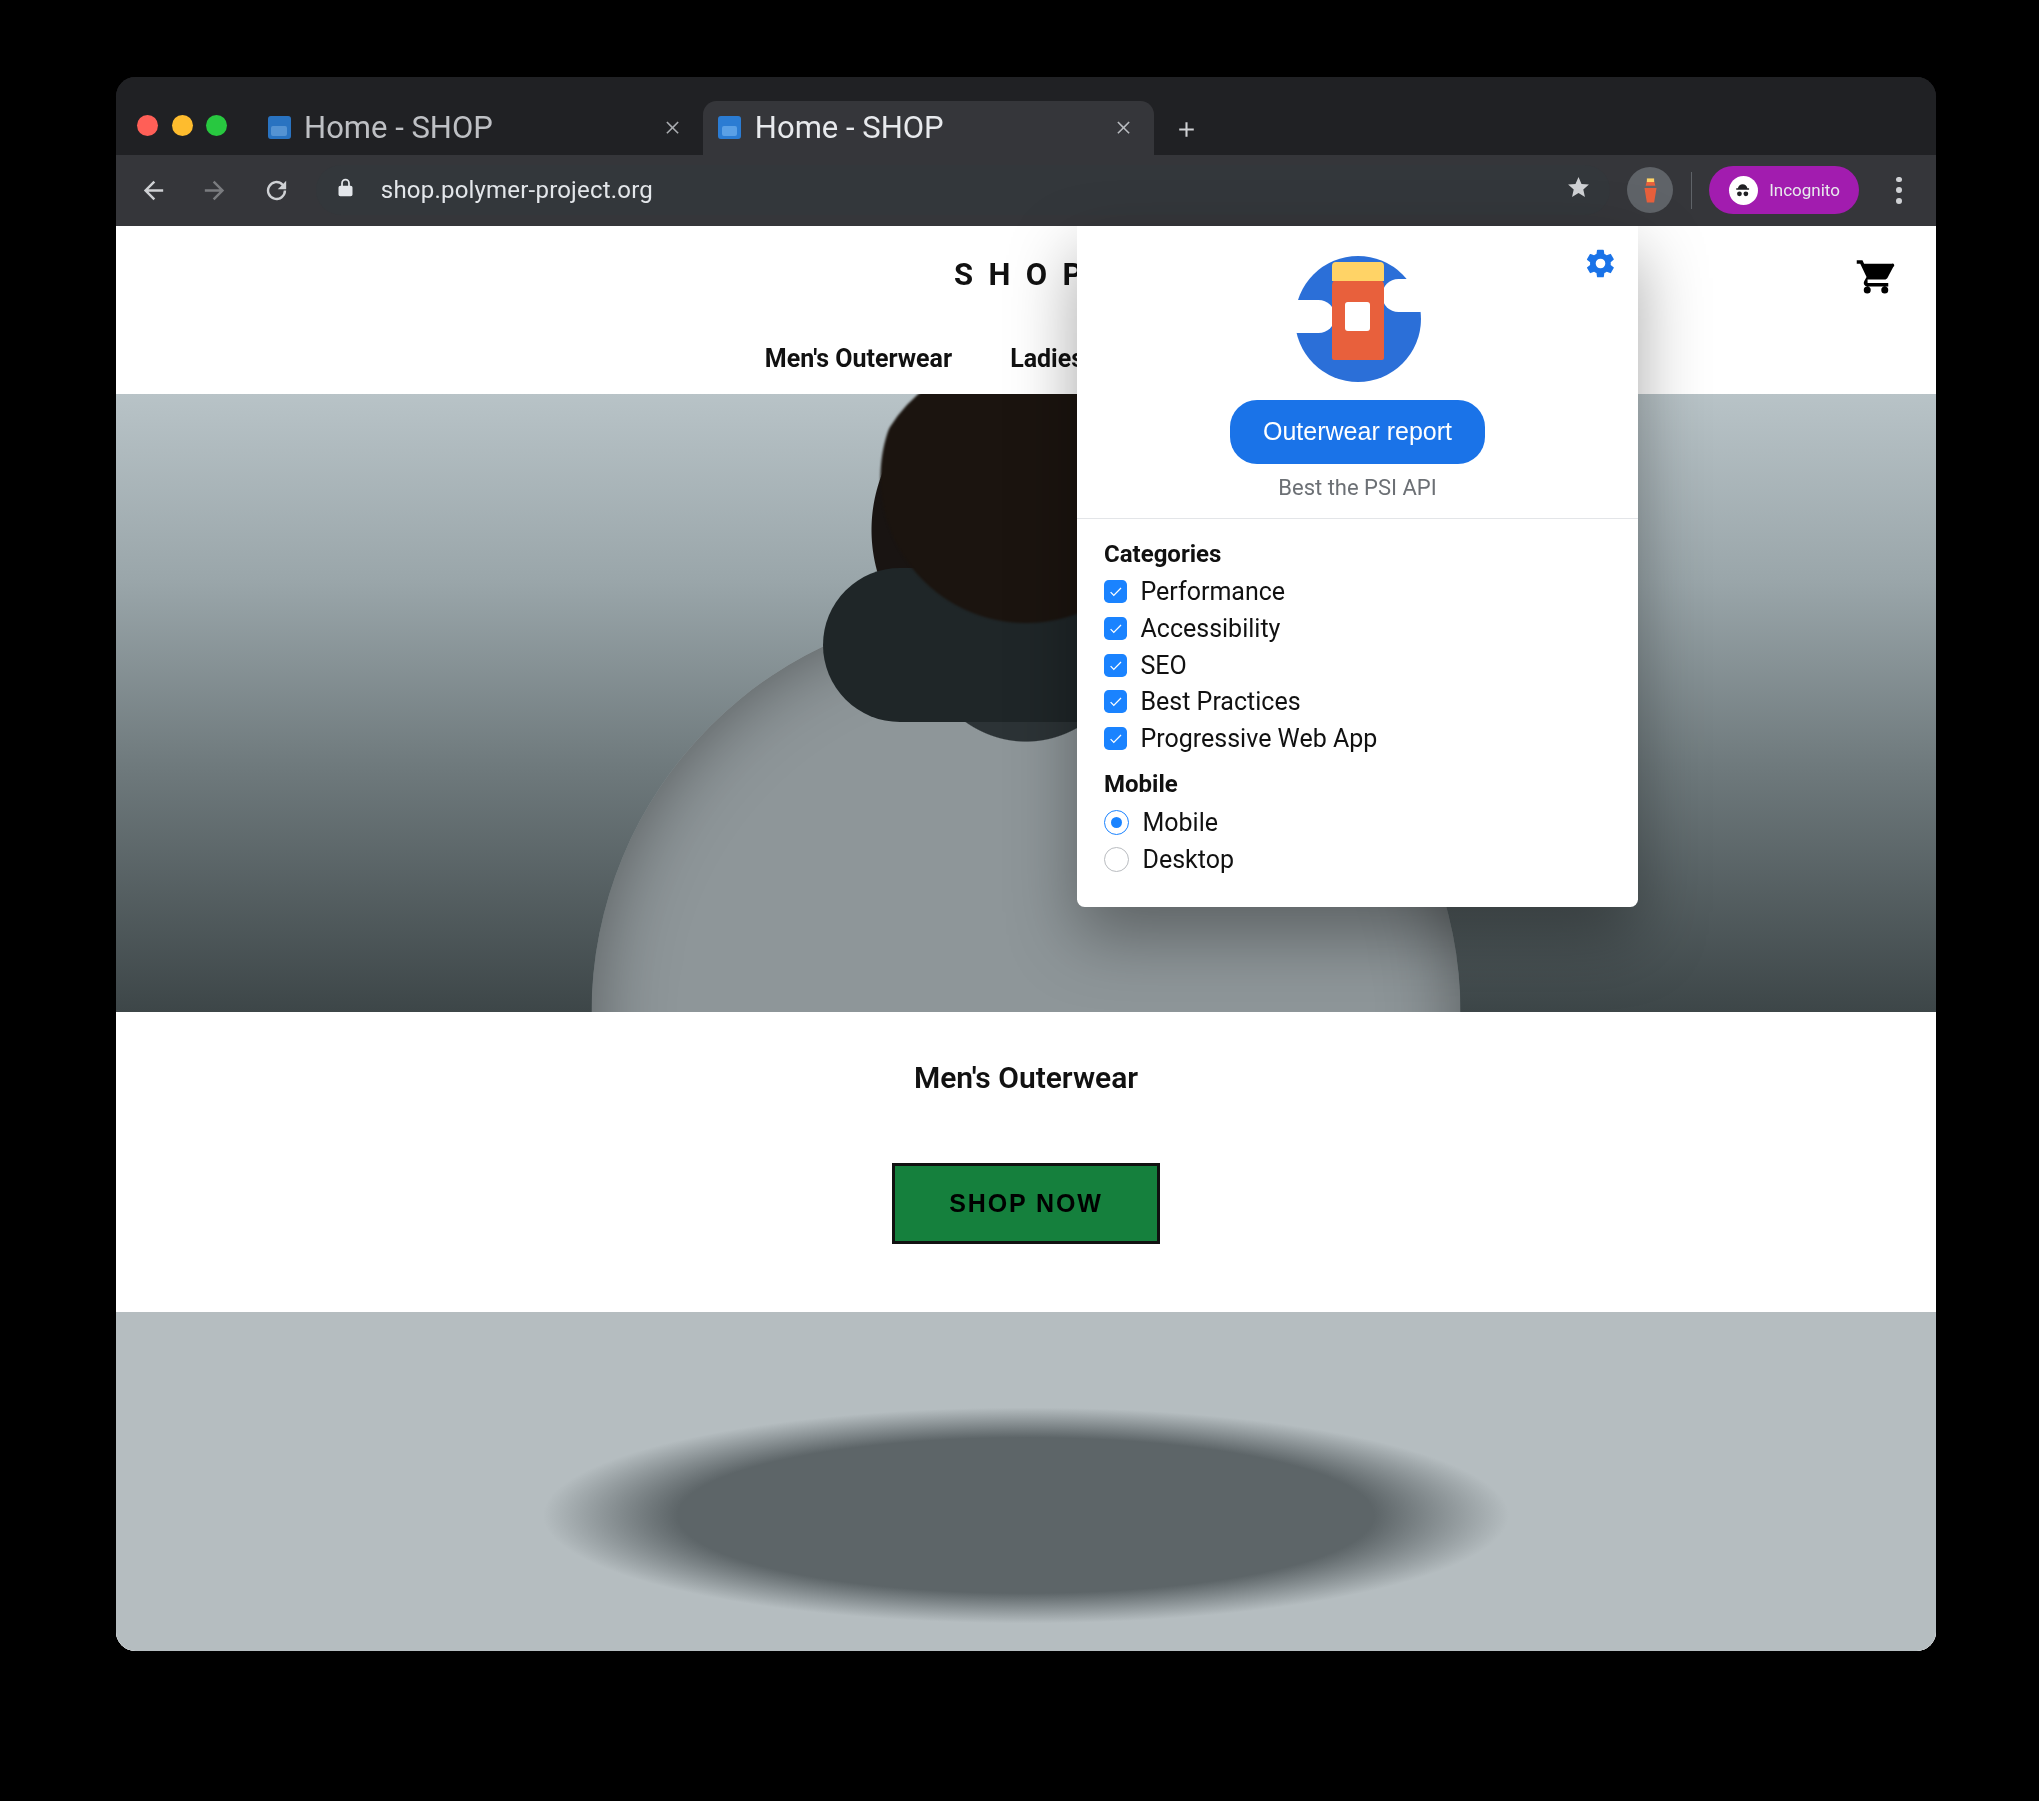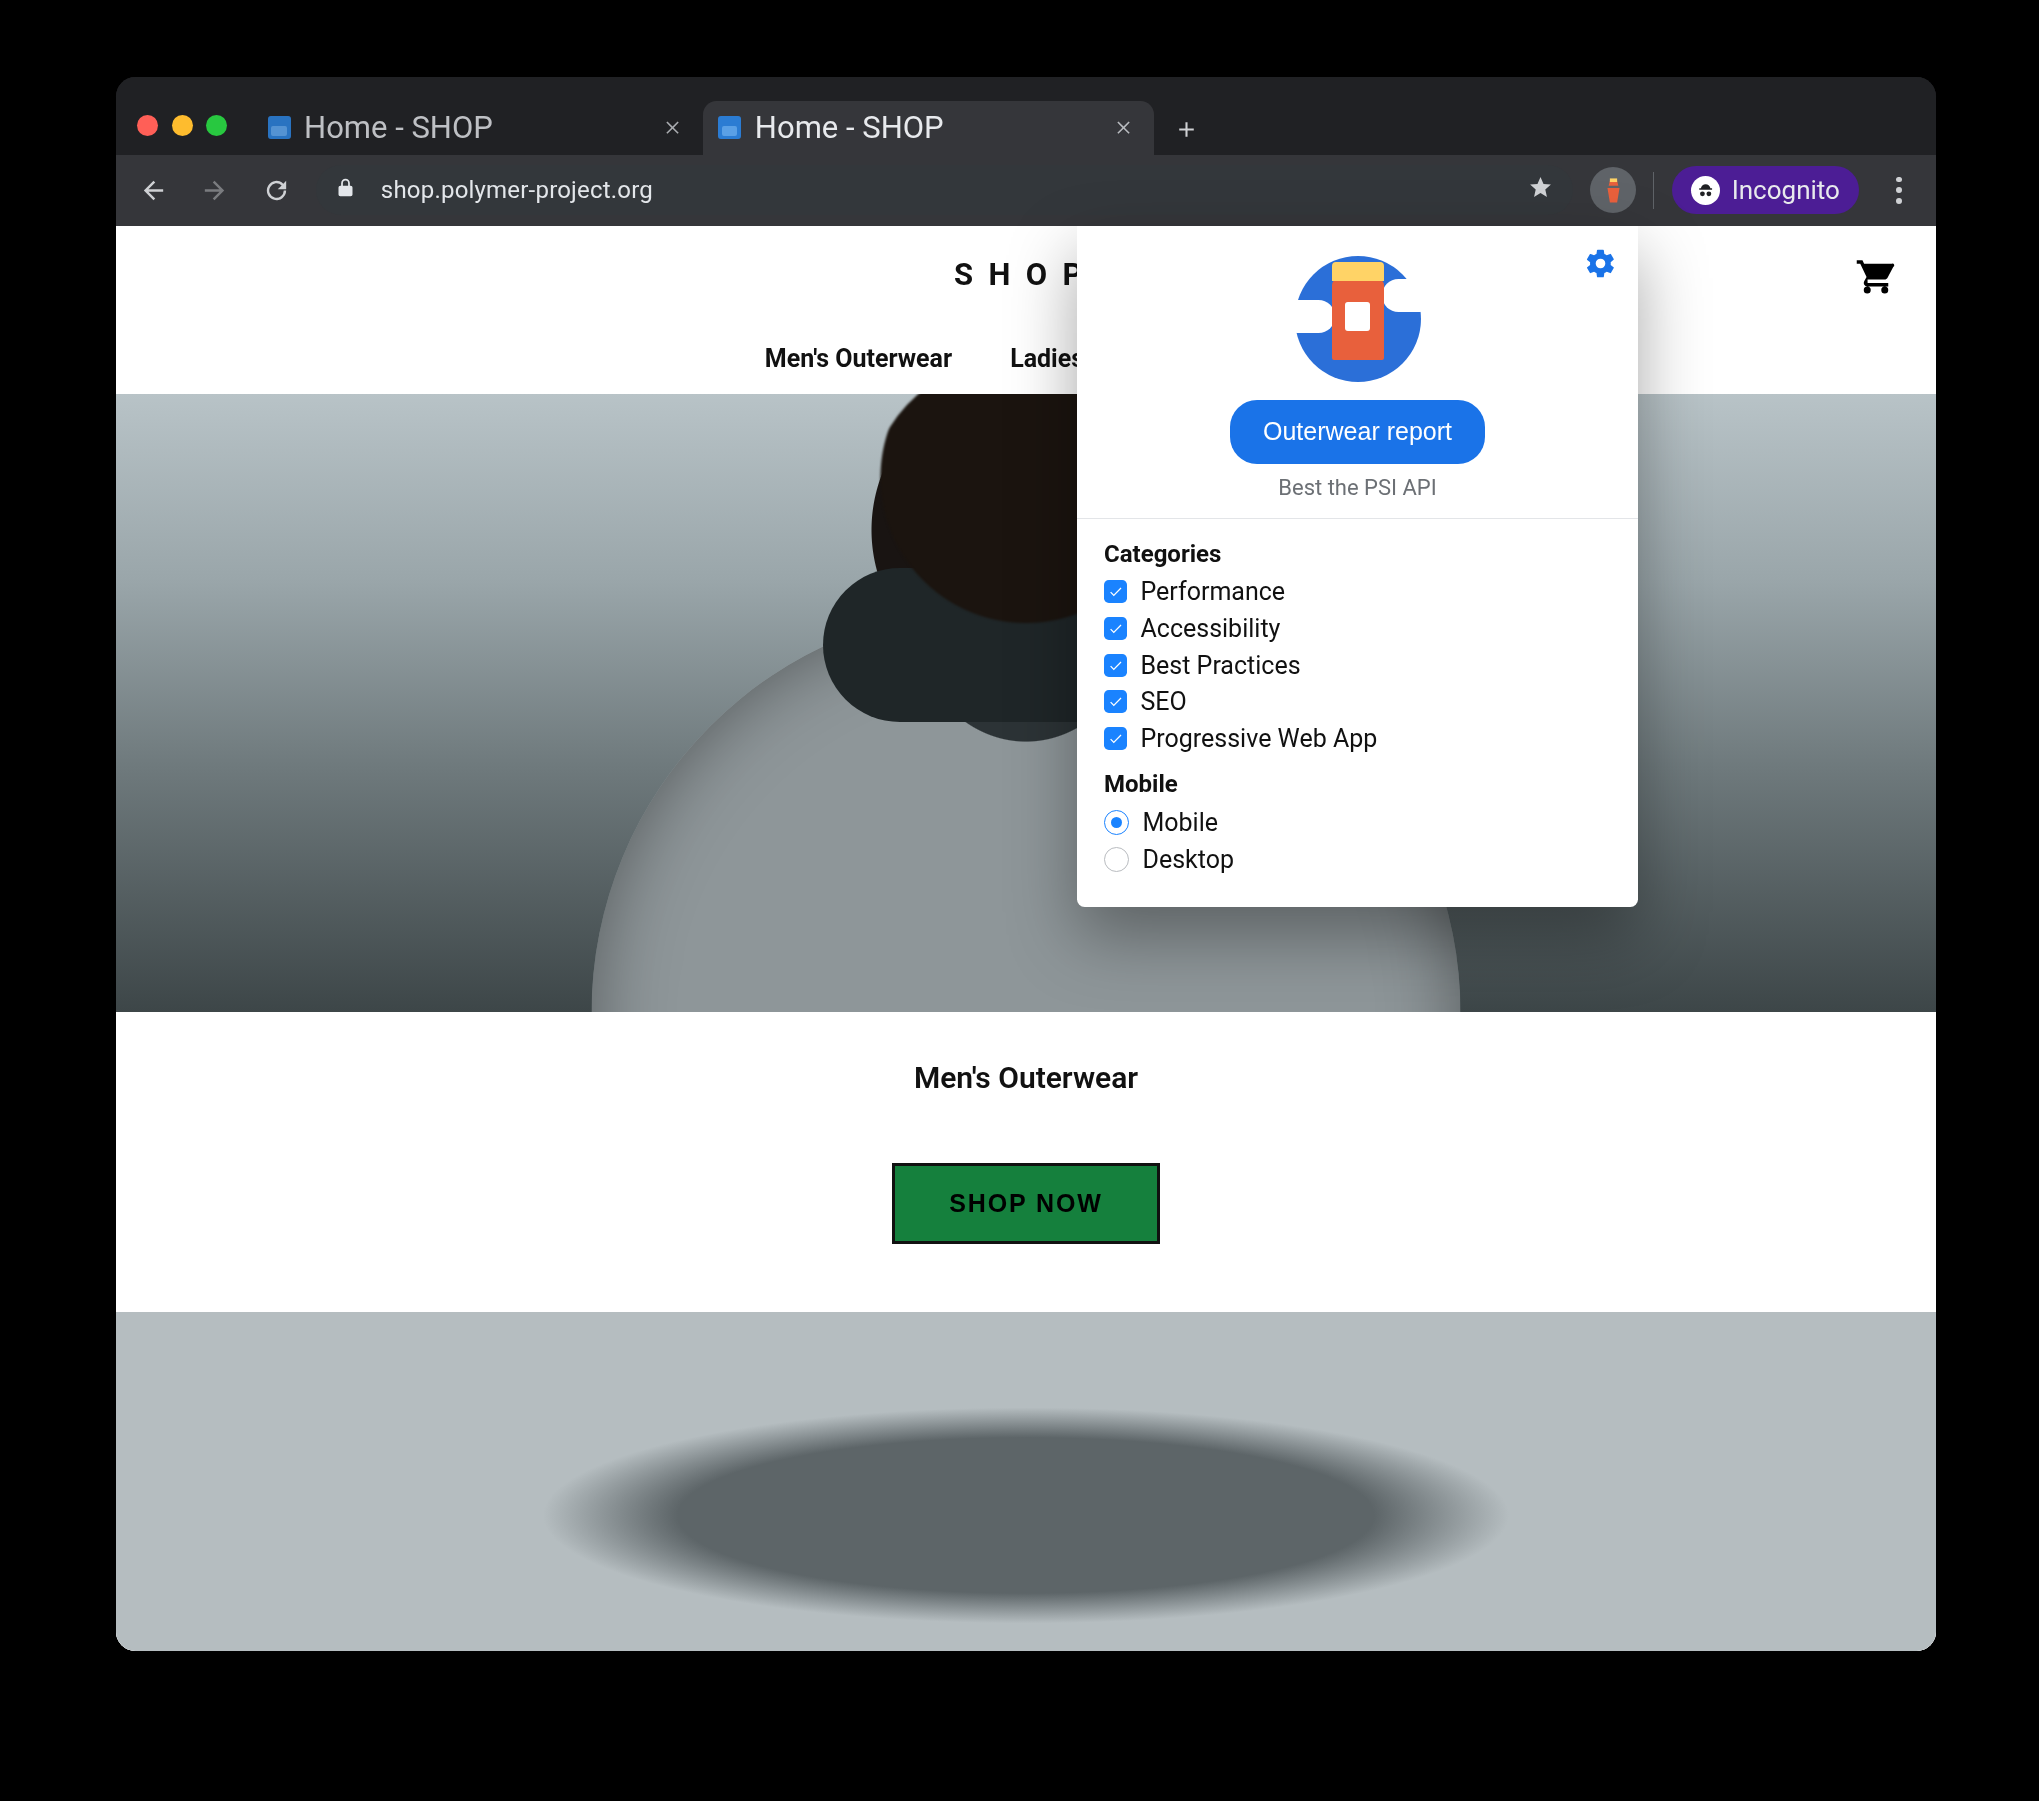--- a/index.html
+++ b/index.html
@@ -97,21 +97,21 @@
   }
   .omnibox .url{color:#e3e6ea;font-size:24px;letter-spacing:0.2px;}
   .omnibox .star{margin-left:auto;}
   .ext-lh{
     width:46px;height:46px;border-radius:50%;display:flex;align-items:center;justify-content:center;
     background:#5f6368;position:relative;
   }
   .ext-lh svg{width:29px;height:29px;}
   .sep{width:1px;height:37px;background:#5f6368;}
   .incog{
-    height:48px;background:#4c1d95;border-radius:24px;display:flex;align-items:center;gap:11.6px;padding:0 19.3px;color:#e8eaed;font-size:26px;justify-content:center;
+    height:48px;background:#a21caf;border-radius:24px;display:flex;align-items:center;gap:11.6px;padding:0 19.3px;color:#e8eaed;font-size:17px;justify-content:center;
   }
   .incog .spy{width:29px;height:29px;border-radius:50%;background:#fff;display:flex;align-items:center;justify-content:center;}
   .menu3{width:44px;height:44px;display:flex;align-items:center;justify-content:center;color:#cfd1d4;flex-direction:column;gap:4.8px;}
   .menu3 span{width:5.8px;height:5.8px;background:#cfd1d4;border-radius:50%;}
   
   .viewport{flex:1;position:relative;background:var(--page-bg);}
   .page{position:absolute;inset:0;display:flex;flex-direction:column;background:#fff;}
   .shop-header{
     height:97px;display:flex;align-items:center;justify-content:center;position:relative;
   }
@@ -356,29 +356,29 @@
                 </svg>
               </span>
             <span>Accessibility</span>
           </label>
           <label class="lh-item">
             <span class="chk">
                 <svg viewBox="0 0 24 24">
                   <path fill="#fff" d="M9 16.2 4.8 12l-1.4 1.4L9 19 21 7l-1.4-1.4z"></path>
                 </svg>
               </span>
-            <span>Best Practices</span>
+            <span>SEO</span>
           </label>
           <label class="lh-item">
             <span class="chk">
                 <svg viewBox="0 0 24 24">
                   <path fill="#fff" d="M9 16.2 4.8 12l-1.4 1.4L9 19 21 7l-1.4-1.4z"></path>
                 </svg>
               </span>
-            <span>SEO</span>
+            <span>Best Practices</span>
           </label>
           <label class="lh-item">
             <span class="chk">
                 <svg viewBox="0 0 24 24">
                   <path fill="#fff" d="M9 16.2 4.8 12l-1.4 1.4L9 19 21 7l-1.4-1.4z"></path>
                 </svg>
               </span>
             <span>Progressive Web App</span>
           </label>
         </div>

